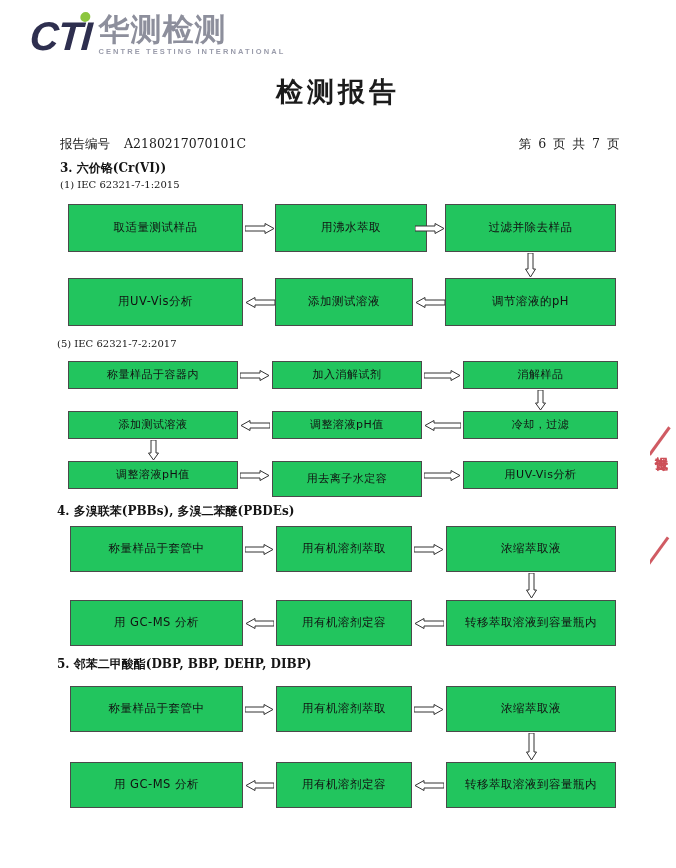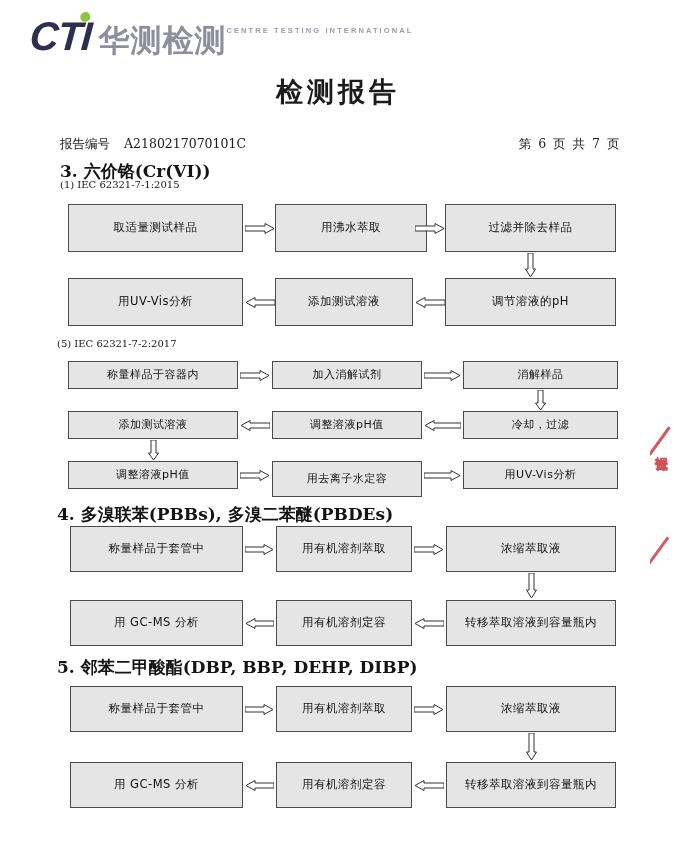--- a/index.html
+++ b/index.html
@@ -41,21 +41,21 @@
     width: 10px;
     height: 10px;
     border-radius: 50%;
     background: #8cc63e;
     right: 2px;
     top: -4px;
   }
   .logo-cn {
     margin-left: 7px;
     display: flex;
-    flex-direction: row;
+    flex-direction: column;
     justify-content: flex-end;
   }
   .logo-cn-chars {
     font-family: "DejaVu Sans", sans-serif;
     font-size: 31px;
     line-height: 32px;
     font-weight: bold;
     color: #8d8f9c;
     letter-spacing: 1px;
   }
@@ -95,42 +95,42 @@
     color: #1a1a1a;
   }
   .report-no { display: flex; gap: 14px; }
   .page-no { letter-spacing: 1.5px; }
 
   
   .heading {
     position: absolute;
     font-family: "DejaVu Serif", serif;
     font-weight: bold;
-    font-size: 17px;
+    font-size: 12px;
     color: #141414;
     white-space: nowrap;
   }
   .subheading {
     position: absolute;
     font-family: "DejaVu Serif", serif;
     font-weight: normal;
     font-size: 10px;
     color: #141414;
     white-space: nowrap;
   }
 
   
   .flowbox {
     position: absolute;
     border: 1px solid #4a4a4a;
     box-sizing: border-box;
     display: flex;
     align-items: center;
     justify-content: center;
-    background: #e5e5e5;
+    background: #22c55e;
     font-family: "DejaVu Sans", sans-serif;
     font-size: 11.5px;
     color: #111111;
     letter-spacing: 0.5px;
     text-align: center;
     line-height: 1.2;
   }
   .flowbox.small { font-size: 11px; }
 
   

